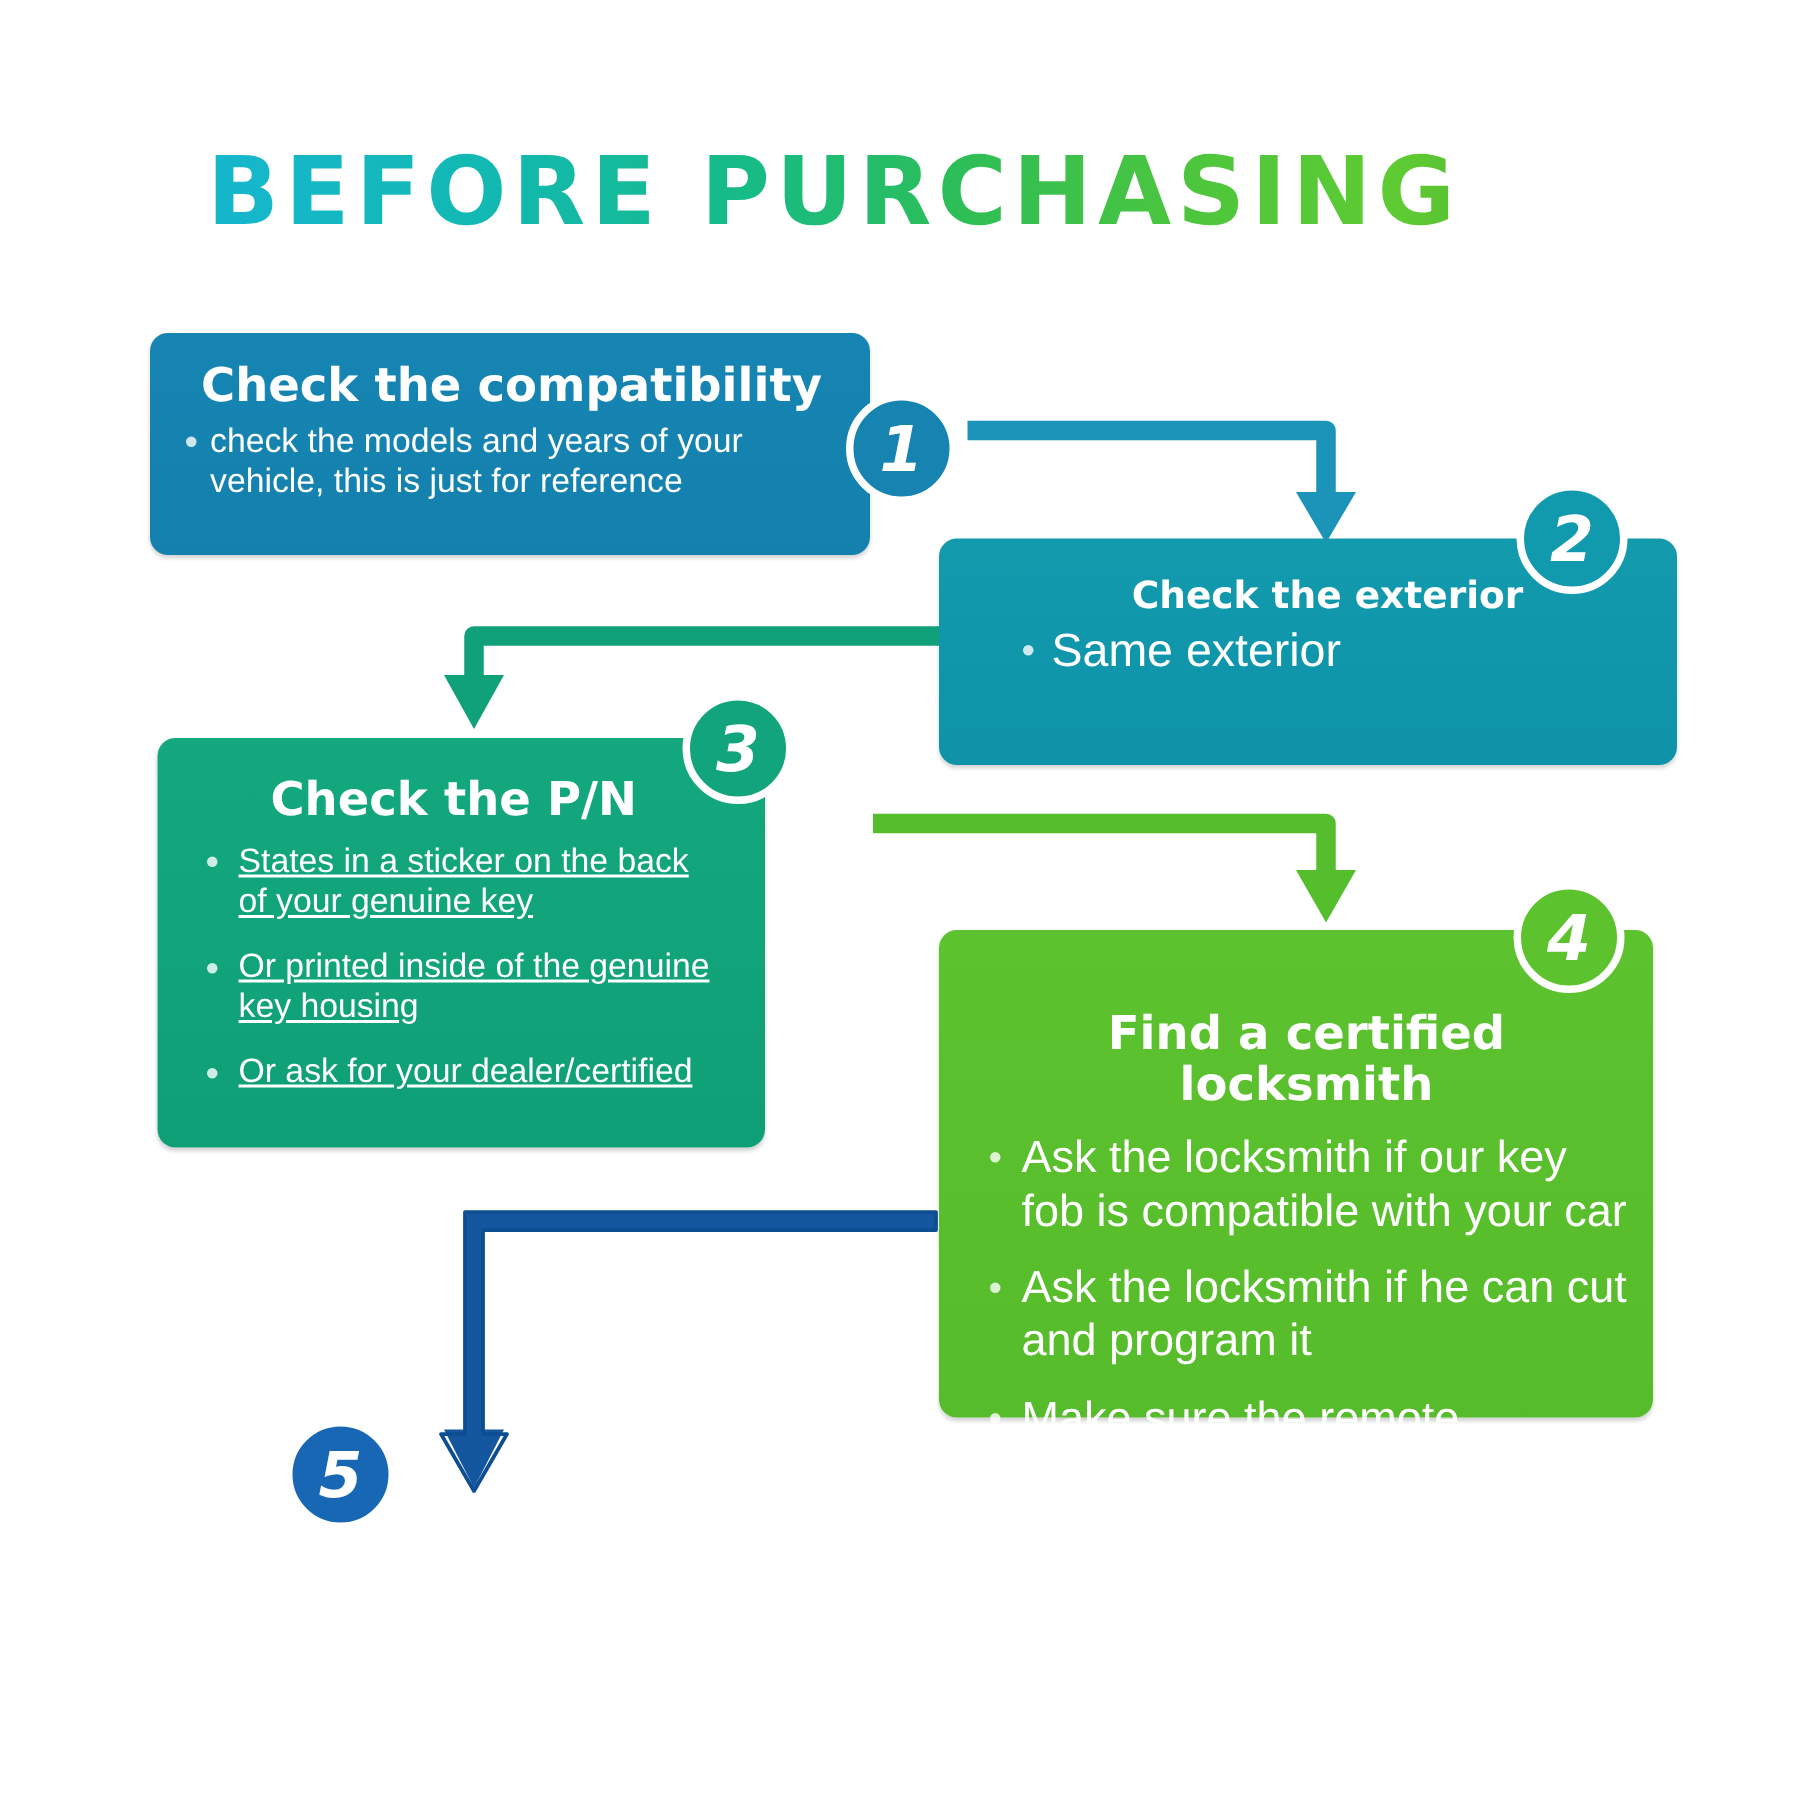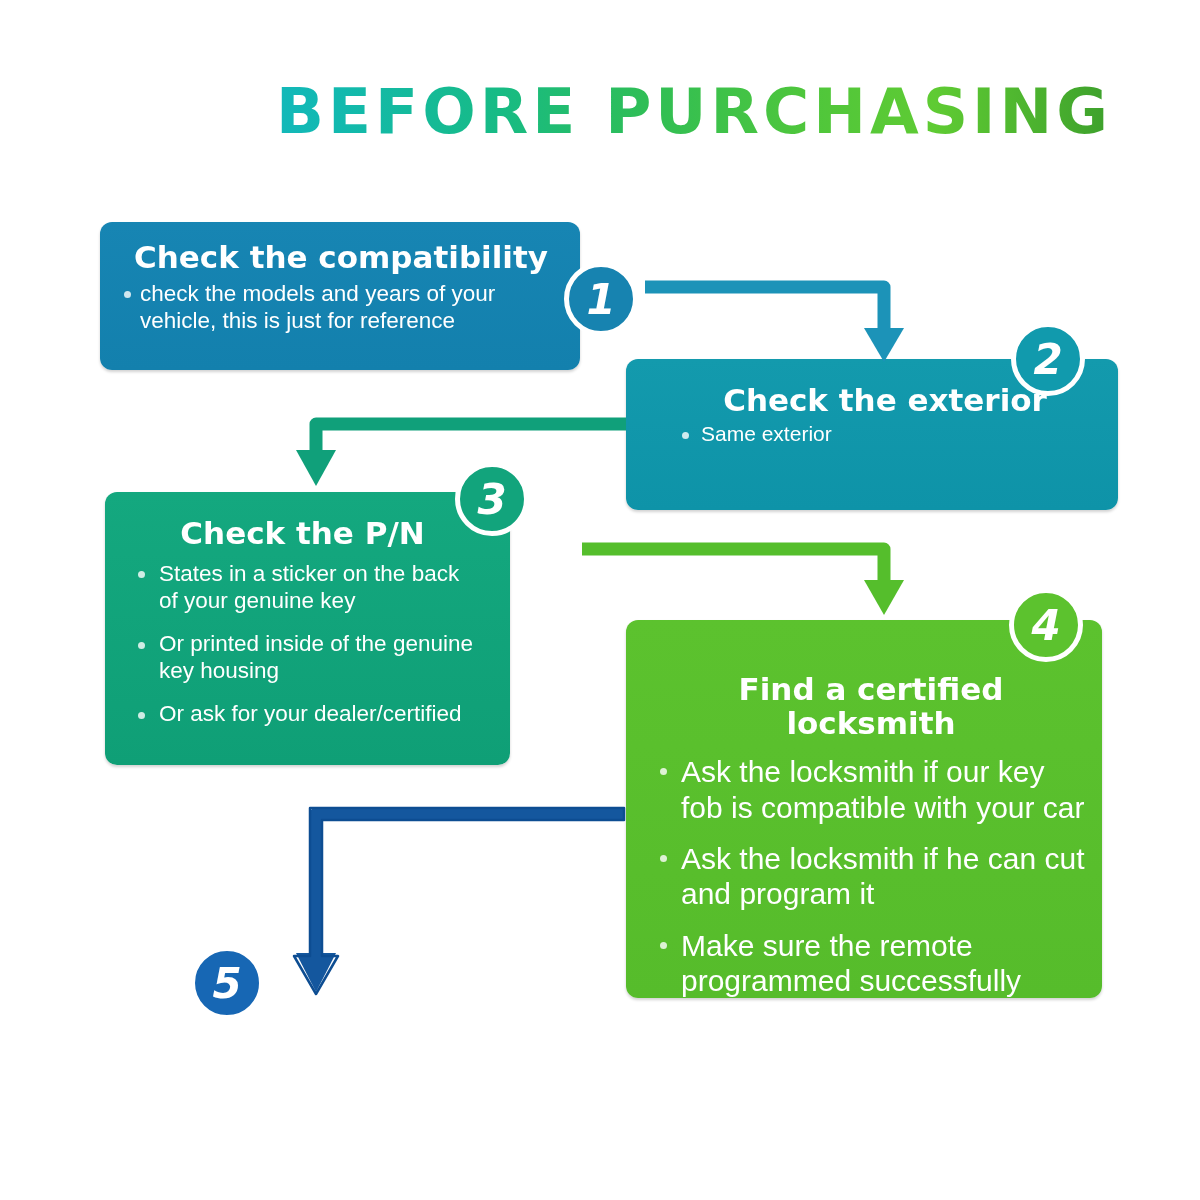--- a/index.html
+++ b/index.html
@@ -15,23 +15,23 @@
     width: 1200px;
     height: 1200px;
     background: #ffffff;
     overflow: hidden;
   }
 
   
   #title {
     position: absolute;
     left: 0;
-    top: 80px;
+    top: 96px;
     width: 1112px;
-    text-align: right;
+    text-align: center;
     font-family: "DejaVu Sans", sans-serif;
     font-weight: bold;
     font-size: 63px;
     letter-spacing: 4px;
     line-height: 1;
     background-image: linear-gradient(90deg,
         #1ab5d8 0%,
         #15b7c9 16%,
         #12b9b0 30%,
         #17bb84 45%,
@@ -89,37 +89,37 @@
   #box1 .box-title { font-size: 31px; margin-bottom: 7px; }
   #box1 .bullets { font-size: 22.5px; }
   #box1 .bullets li { padding-left: 16px; }
 
   
   #box2 {
     left: 626px; top: 359px; width: 492px; height: 151px;
     background: linear-gradient(180deg,#139aad 0%, #0e93a8 100%);
     padding: 24px 18px 0 44px;
   }
-  #box2 .box-title { font-size: 31px; margin-bottom: 5px; }
-  #box2 .bullets { font-size: 21px; padding-left: 12px; }
+  #box2 .box-title { font-size: 25px; margin-bottom: 5px; }
+  #box2 .bullets { font-size: 31px; padding-left: 12px; }
   #box2 .bullets li { padding-left: 19px; }
 
   
   #box3 {
     left: 105px; top: 492px; width: 405px; height: 273px;
     background: linear-gradient(180deg,#14a87f 0%, #0f9f76 100%);
     padding: 24px 34px 0 24px;
   }
   #box3 .box-title { font-size: 31px; margin-bottom: 11px; }
   #box3 .bullets { font-size: 22.5px; padding-left: 9px; }
-  #box3 .bullets li { padding-left: 21px; margin-bottom: 17px; }
+  #box3 .bullets li { padding-left: 21px; margin-bottom: 17px; text-decoration: underline; }
 
   
   #box4 {
-    left: 626px; top: 620px; width: 476px; height: 378px;
+    left: 626px; top: 620px; width: 476px; height: 325px;
     background: linear-gradient(180deg,#5cc22e 0%, #56bc2b 100%);
     padding: 52px 14px 0 28px;
   }
   #box4 .box-title { font-size: 31px; margin-bottom: 14px; }
   #box4 .bullets { font-size: 30px; padding-left: 6px; }
   #box4 .bullets li { padding-left: 21px; margin-bottom: 16px; }
 
   
   #box5 {
     left: 170px; top: 993px; width: 870px; height: 97px;

